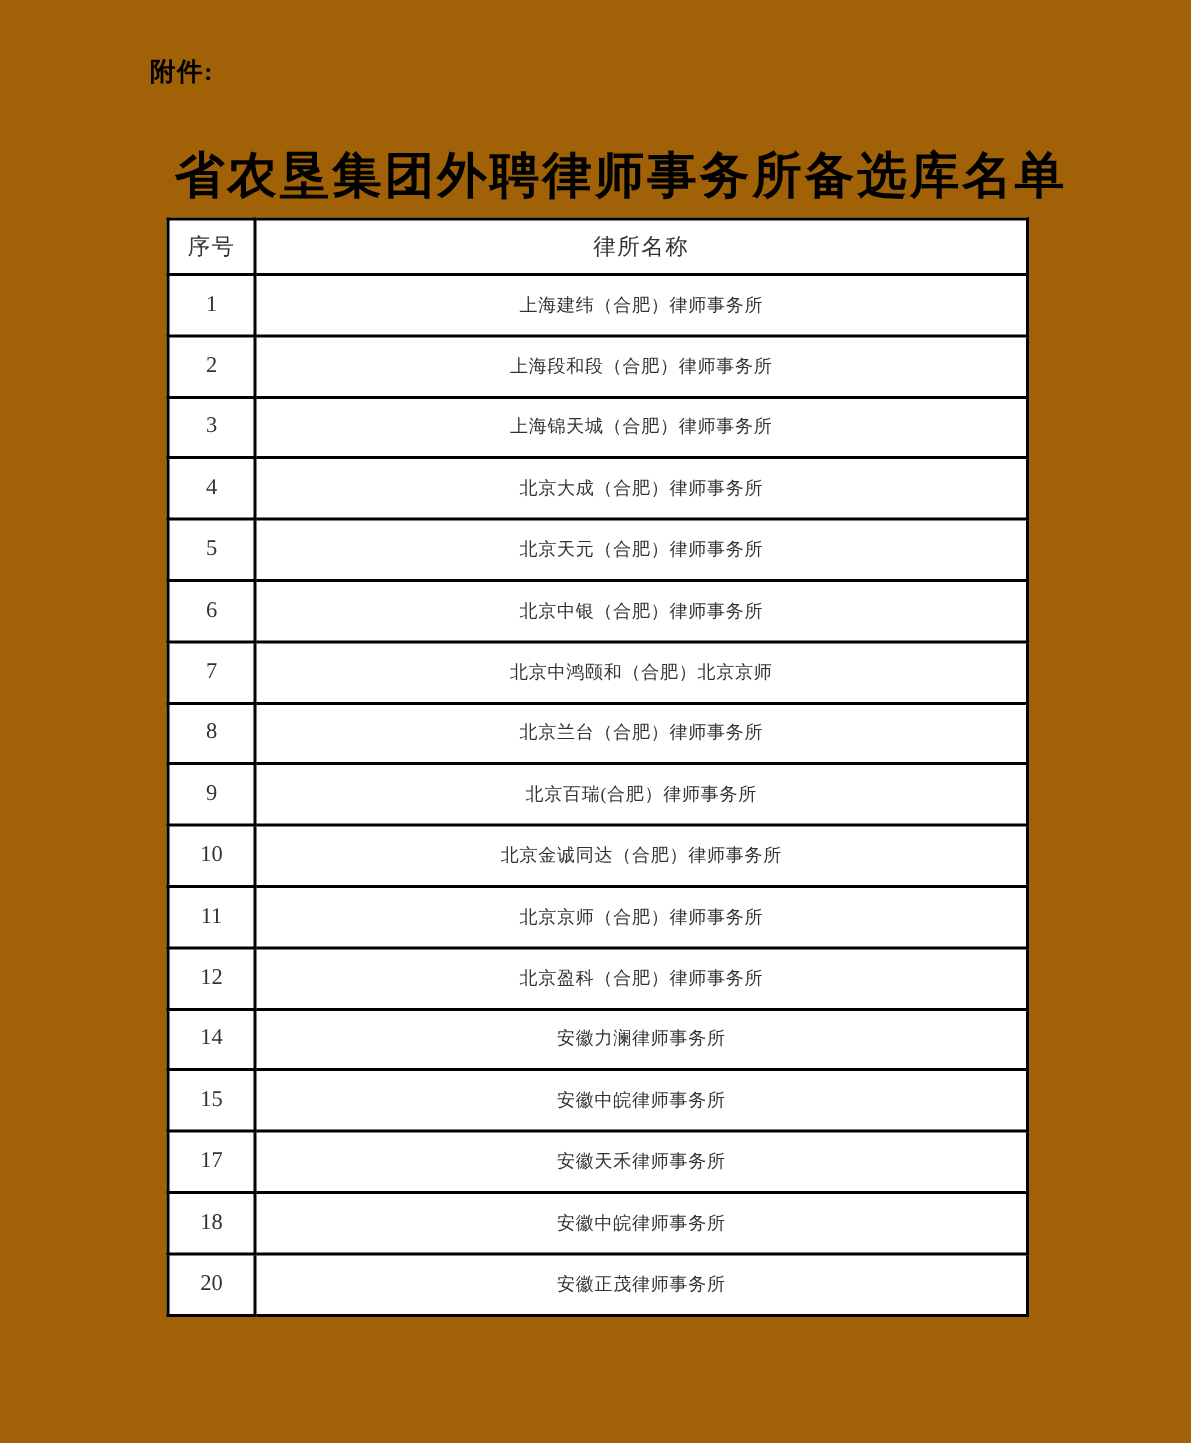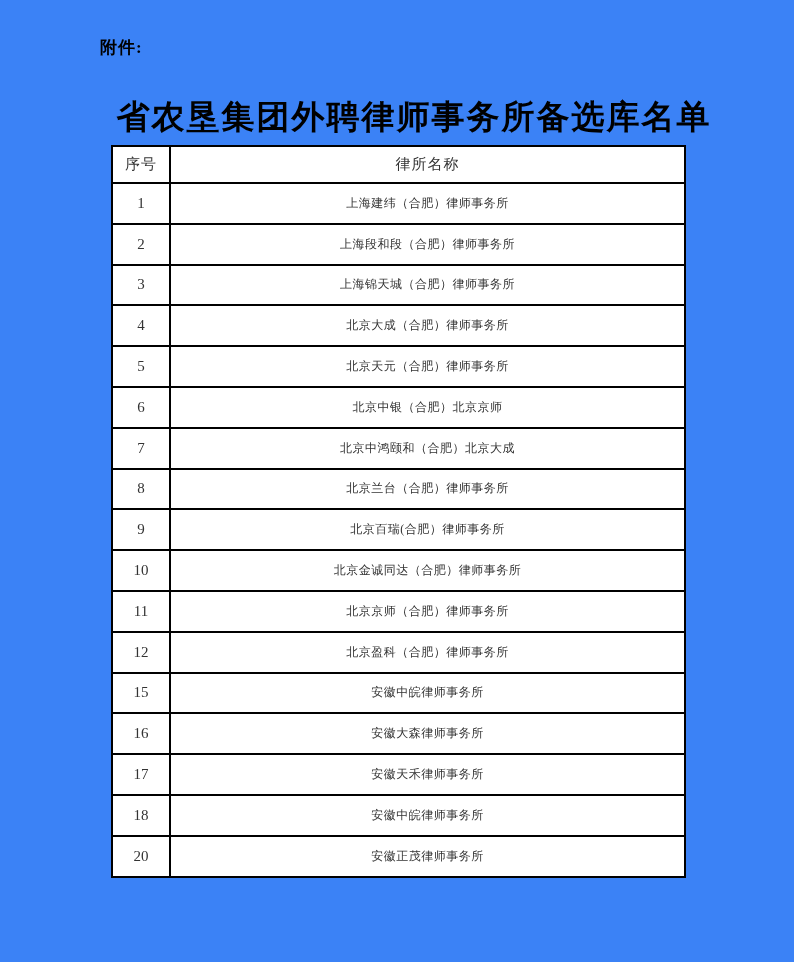--- a/index.html
+++ b/index.html
@@ -10,21 +10,21 @@
   body {
     width: 794px;
     height: 962px;
     font-family: "Liberation Serif", "DejaVu Serif", serif;
     color: #000000;
   }
   .page {
     position: relative;
     width: 794px;
     height: 962px;
-    background: #3b82f6;
+    background: #a16207;
     overflow: hidden;
   }
   .attachment-label {
     position: absolute;
     left: 100px;
     top: 36px;
     font-size: 17px;
     font-weight: bold;
     color: #000000;
     letter-spacing: 1px;
@@ -120,25 +120,25 @@
         <tr>
           <td class="cell-no">4</td>
           <td class="cell-name">北京大成（合肥）律师事务所</td>
         </tr>
         <tr>
           <td class="cell-no">5</td>
           <td class="cell-name">北京天元（合肥）律师事务所</td>
         </tr>
         <tr>
           <td class="cell-no">6</td>
-          <td class="cell-name">北京中银（合肥）北京京师</td>
+          <td class="cell-name">北京中银（合肥）律师事务所</td>
         </tr>
         <tr>
           <td class="cell-no">7</td>
-          <td class="cell-name">北京中鸿颐和（合肥）北京大成</td>
+          <td class="cell-name">北京中鸿颐和（合肥）北京京师</td>
         </tr>
         <tr>
           <td class="cell-no">8</td>
           <td class="cell-name">北京兰台（合肥）律师事务所</td>
         </tr>
         <tr>
           <td class="cell-no">9</td>
           <td class="cell-name">北京百瑞(合肥）律师事务所</td>
         </tr>
         <tr>
@@ -147,26 +147,26 @@
         </tr>
         <tr>
           <td class="cell-no">11</td>
           <td class="cell-name">北京京师（合肥）律师事务所</td>
         </tr>
         <tr>
           <td class="cell-no">12</td>
           <td class="cell-name">北京盈科（合肥）律师事务所</td>
         </tr>
         <tr>
+          <td class="cell-no">14</td>
+          <td class="cell-name">安徽力澜律师事务所</td>
+        </tr>
+        <tr>
           <td class="cell-no">15</td>
           <td class="cell-name">安徽中皖律师事务所</td>
-        </tr>
-        <tr>
-          <td class="cell-no">16</td>
-          <td class="cell-name">安徽大森律师事务所</td>
         </tr>
         <tr>
           <td class="cell-no">17</td>
           <td class="cell-name">安徽天禾律师事务所</td>
         </tr>
         <tr>
           <td class="cell-no">18</td>
           <td class="cell-name">安徽中皖律师事务所</td>
         </tr>
         <tr>

